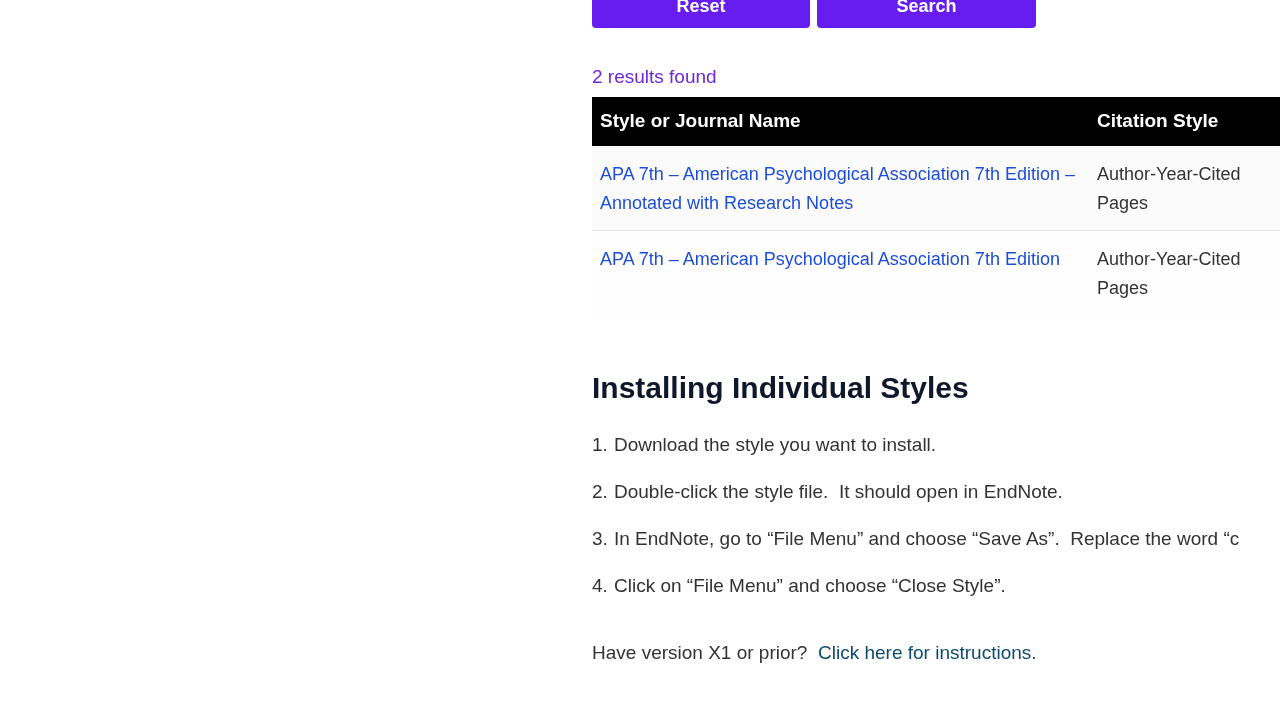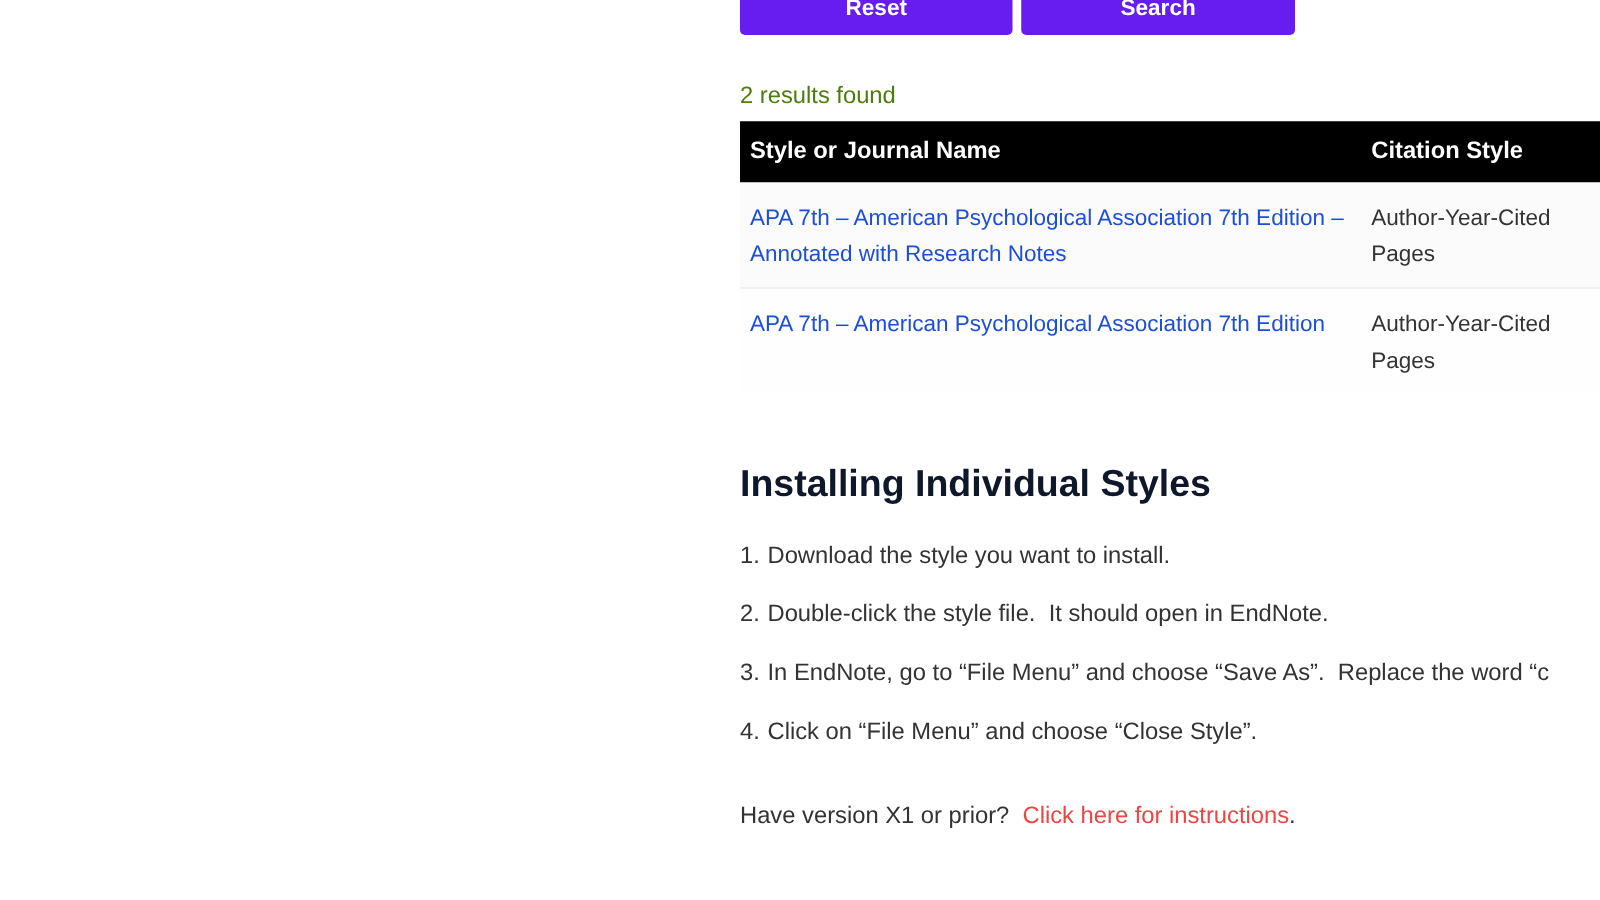--- a/index.html
+++ b/index.html
@@ -28,21 +28,21 @@
     border-radius: 4px;
     cursor: pointer;
     text-align: center;
     font-family: "Liberation Sans", sans-serif;
   }
   .btn.reset  { left: 0;     width: 218px; }
   .btn.search { left: 225px; width: 219px; }
   
   .results-count {
     position: absolute; top: 66px; left: 0;
-    font-size: 19px; color: #4d7c0f;
+    font-size: 19px; color: #6d28d9;
   }
   
   .styles-table { position: absolute; top: 97px; left: 0; width: 900px; }
   .t-header {
     display: flex;
     background: #000000;
     color: #ffffff;
     font-weight: bold;
     font-size: 19px;
     padding: 13px 0 14px 0;
@@ -81,21 +81,21 @@
   }
   .step-num  { width: 22px; flex: 0 0 22px; }
   .step-text { white-space: pre; }
   
   .footer-note {
     position: absolute; top: 638px; left: 0;
     font-size: 19px; line-height: 29px;
     white-space: pre;
   }
   .footer-note a {
-    color: #ef4444;
+    color: #0c4a6e;
     text-decoration: none;
     cursor: pointer;
   }
 </style>
 </head>
 <body>
 
 <div class="content">
 
   <div class="button-row">

